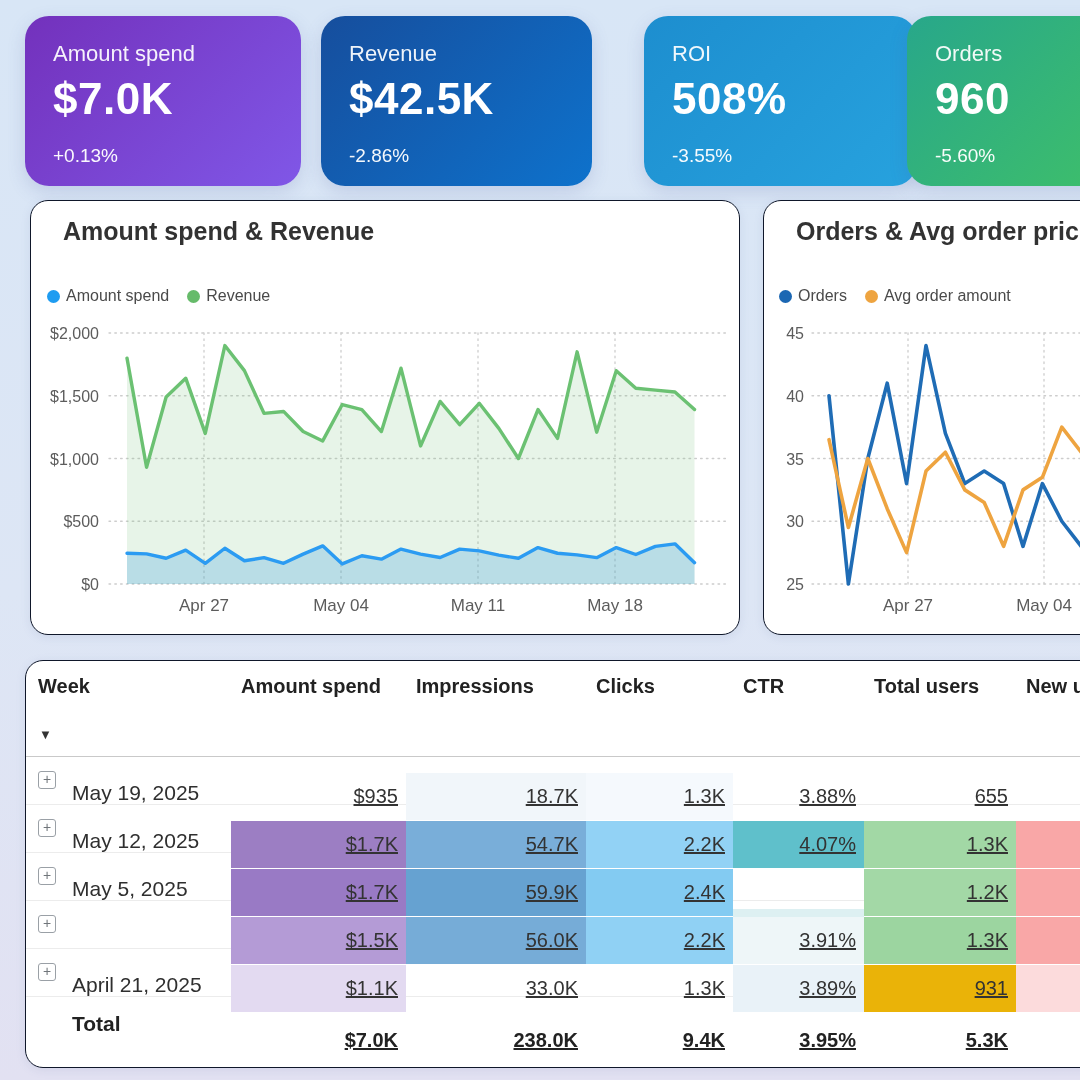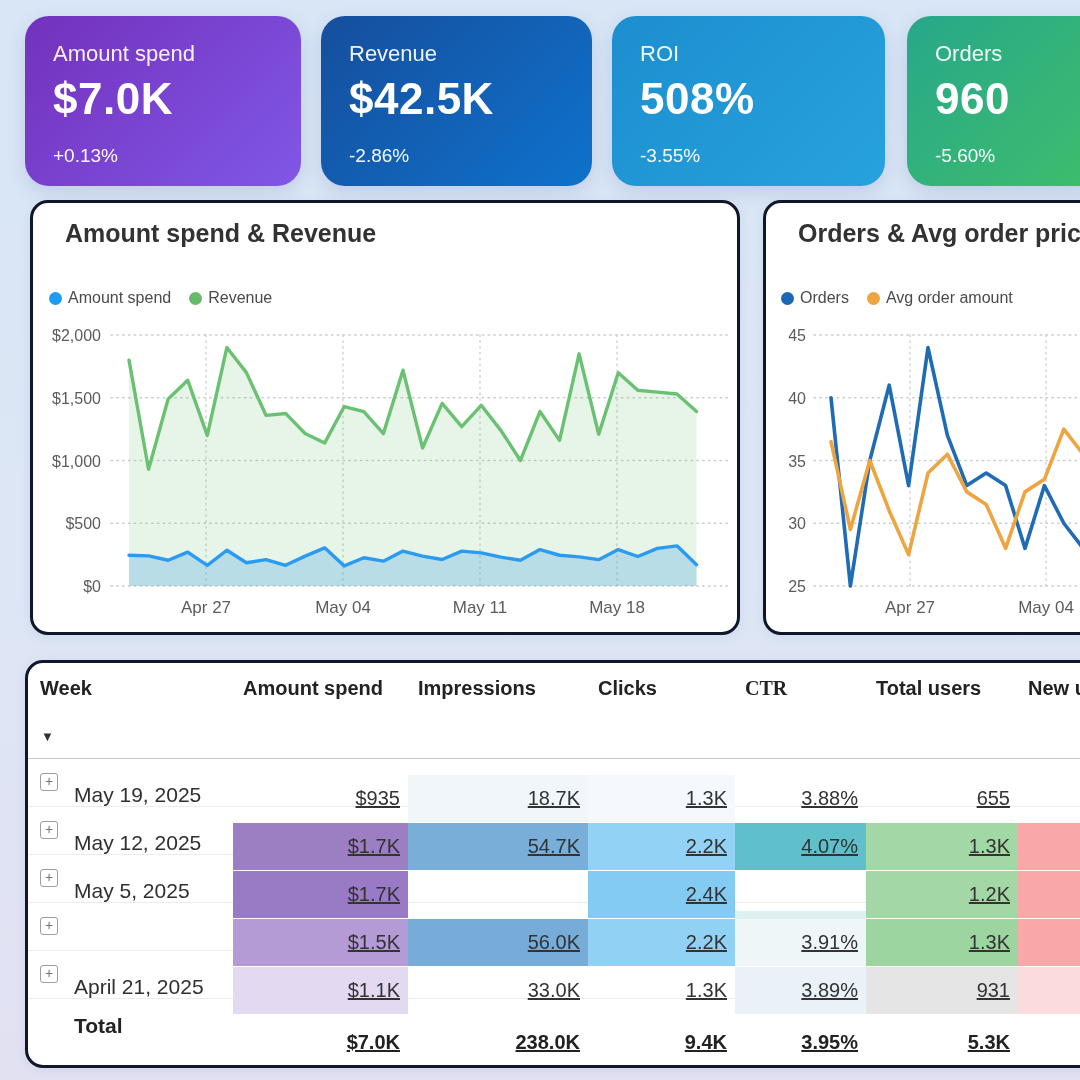--- a/index.html
+++ b/index.html
@@ -11,21 +11,21 @@
   .card{
     position:absolute;top:16px;height:170px;border-radius:24px;
     box-sizing:border-box;padding:25px 28px 19px 28px;
     display:flex;flex-direction:column;color:#fff;
     box-shadow:0 6px 18px rgba(80,90,160,.18);
   }
   .card-label{font-size:22px;color:rgba(255,255,255,.93);}
   .card-value{font-size:44px;font-weight:bold;margin-top:7px;letter-spacing:.5px;}
   .card-delta{font-size:19px;margin-top:auto;color:rgba(255,255,255,.96);}
   .panel{
-    position:absolute;background:#fff;border:3px solid #0f172a;border-radius:18px;
+    position:absolute;background:#fff;border:1px solid #0f172a;border-radius:18px;
     box-shadow:0 2px 10px rgba(110,130,170,.14);box-sizing:border-box;
   }
   .chart-panel{top:200px;width:710px;height:435px;}
   .chart-title{position:absolute;left:32px;top:16px;font-size:25px;font-weight:600;color:#323232;white-space:nowrap;}
   .legend{position:absolute;left:16px;top:86px;display:flex;align-items:center;gap:18px;}
   .legend-item{display:flex;align-items:center;gap:6px;font-size:16px;color:#4a4a4a;white-space:nowrap;}
   .legend-dot{width:13px;height:13px;border-radius:50%;}
   .chart-svg{position:absolute;left:0;top:0;}
   svg text{font-family:"Liberation Sans",sans-serif;}
 
@@ -41,39 +41,39 @@
     color:#70757a;font-size:14px;line-height:15px;text-align:center;cursor:pointer;background:#fff;
   }
   .week-label{position:absolute;left:46px;top:12px;height:47px;display:flex;align-items:center;font-size:21px;color:#2f2f2f;}
   .cell{
     position:absolute;top:16px;height:47px;display:flex;align-items:center;justify-content:flex-end;
     padding-right:8px;box-sizing:border-box;font-size:20px;color:#333;text-decoration:underline;
   }
   .cell.tinted{background-image:radial-gradient(rgba(255,255,255,.28) 1px,rgba(0,0,0,0) 1px);background-size:5px 5px;}
   .c0{left:205px;width:175px;} .c1{left:380px;width:180px;} .c2{left:560px;width:147px;}
   .c3{left:707px;width:131px;} .c4{left:838px;width:152px;} .c5{left:990px;width:145px;}
-  .h0{left:205px;} .h1{left:380px;} .h2{left:560px;} .h3{left:707px;font-family:Liberation Serif, serif;} .h4{left:838px;} .h5{left:990px;}
+  .h0{left:205px;} .h1{left:380px;} .h2{left:560px;} .h3{left:707px;} .h4{left:838px;} .h5{left:990px;}
   .total-row{position:relative;height:54px;}
   .total-label{position:absolute;left:46px;top:0;height:54px;display:flex;align-items:center;font-size:21px;font-weight:bold;color:#222;}
   .total-row .cell{height:54px;font-weight:bold;color:#222;}
 </style>
 </head>
 <body>
 
 <div class="card" style="left: 25px; width: 276px; background: linear-gradient(135deg, rgb(115, 49, 188) 0%, rgb(128, 87, 231) 100%);">
   <div class="card-label">Amount spend</div>
   <div class="card-value">$7.0K</div>
   <div class="card-delta">+0.13%</div>
 </div>
 <div class="card" style="left: 321px; width: 271px; background: linear-gradient(135deg, rgb(22, 78, 157) 0%, rgb(14, 114, 204) 100%);">
   <div class="card-label">Revenue</div>
   <div class="card-value">$42.5K</div>
   <div class="card-delta">-2.86%</div>
 </div>
-<div class="card" style="left: 612px; width: 273px; background: linear-gradient(135deg, rgb(29, 142, 207) 0%, rgb(39, 162, 222) 100%);">
+<div class="card" style="left: 644px; width: 273px; background: linear-gradient(135deg, rgb(29, 142, 207) 0%, rgb(39, 162, 222) 100%);">
   <div class="card-label">ROI</div>
   <div class="card-value">508%</div>
   <div class="card-delta">-3.55%</div>
 </div>
 <div class="card" style="left: 907px; width: 275px; background: linear-gradient(135deg, rgb(40, 167, 138) 0%, rgb(66, 195, 101) 100%);">
   <div class="card-label">Orders</div>
   <div class="card-value">960</div>
   <div class="card-delta">-5.60%</div>
 </div>
 
@@ -176,20 +176,21 @@
         <span class="cell c1 tinted" style="background: rgb(121, 174, 217);">54.7K</span>
         <span class="cell c2 tinted" style="background: rgb(146, 210, 245);">2.2K</span>
         <span class="cell c3 tinted" style="background: rgb(95, 192, 203);">4.07%</span>
         <span class="cell c4 tinted" style="background: rgb(162, 216, 165);">1.3K</span>
         <span class="cell c5 tinted" style="background: rgb(249, 167, 167);"></span>
       </div>
       <div class="trow">
         <span class="expand">+</span>
         <span class="week-label">May 5, 2025</span>
         <span class="cell c0 tinted" style="background: rgb(153, 122, 197);">$1.7K</span>
+        <span class="cell c1 tinted" style="background: rgb(102, 162, 209);">59.9K</span>
         <span class="cell c2 tinted" style="background: rgb(131, 203, 242);">2.4K</span>
         <span class="cell c3 tinted" style="background: rgb(221, 240, 242); margin-top: 40px;">3.94%</span>
         <span class="cell c4 tinted" style="background: rgb(163, 216, 166);">1.2K</span>
         <span class="cell c5 tinted" style="background: rgb(249, 167, 167);"></span>
       </div>
       <div class="trow">
         <span class="expand">+</span>
         <span class="cell c0 tinted" style="background: rgb(180, 155, 214);">$1.5K</span>
         <span class="cell c1 tinted" style="background: rgb(118, 172, 215);">56.0K</span>
         <span class="cell c2 tinted" style="background: rgb(144, 209, 244);">2.2K</span>
@@ -197,21 +198,21 @@
         <span class="cell c4 tinted" style="background: rgb(156, 213, 160);">1.3K</span>
         <span class="cell c5 tinted" style="background: rgb(249, 167, 167);"></span>
       </div>
       <div class="trow">
         <span class="expand">+</span>
         <span class="week-label">April 21, 2025</span>
         <span class="cell c0 tinted" style="background: rgb(227, 218, 241);">$1.1K</span>
         <span class="cell c1">33.0K</span>
         <span class="cell c2">1.3K</span>
         <span class="cell c3 tinted" style="background: rgb(233, 242, 248);">3.89%</span>
-        <span class="cell c4 tinted" style="background: #e5e5e5;">931</span>
+        <span class="cell c4 tinted" style="background: #eab308;">931</span>
         <span class="cell c5 tinted" style="background: rgb(252, 219, 220);"></span>
       </div>
       <div class="total-row">
         <span class="total-label">Total</span>
         <span class="cell c0">$7.0K</span>
         <span class="cell c1">238.0K</span>
         <span class="cell c2">9.4K</span>
         <span class="cell c3">3.95%</span>
         <span class="cell c4">5.3K</span>
         <span class="cell c5"></span>

